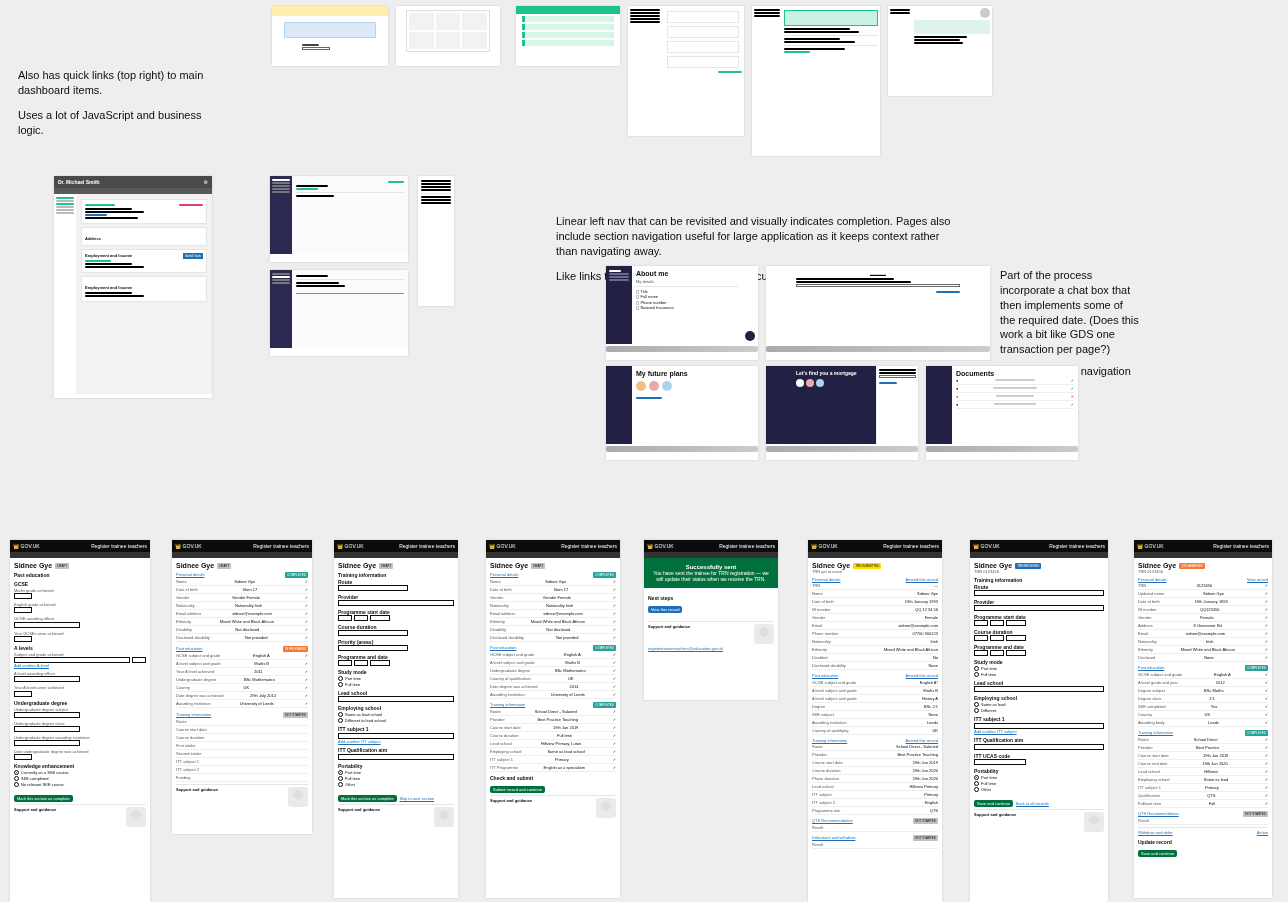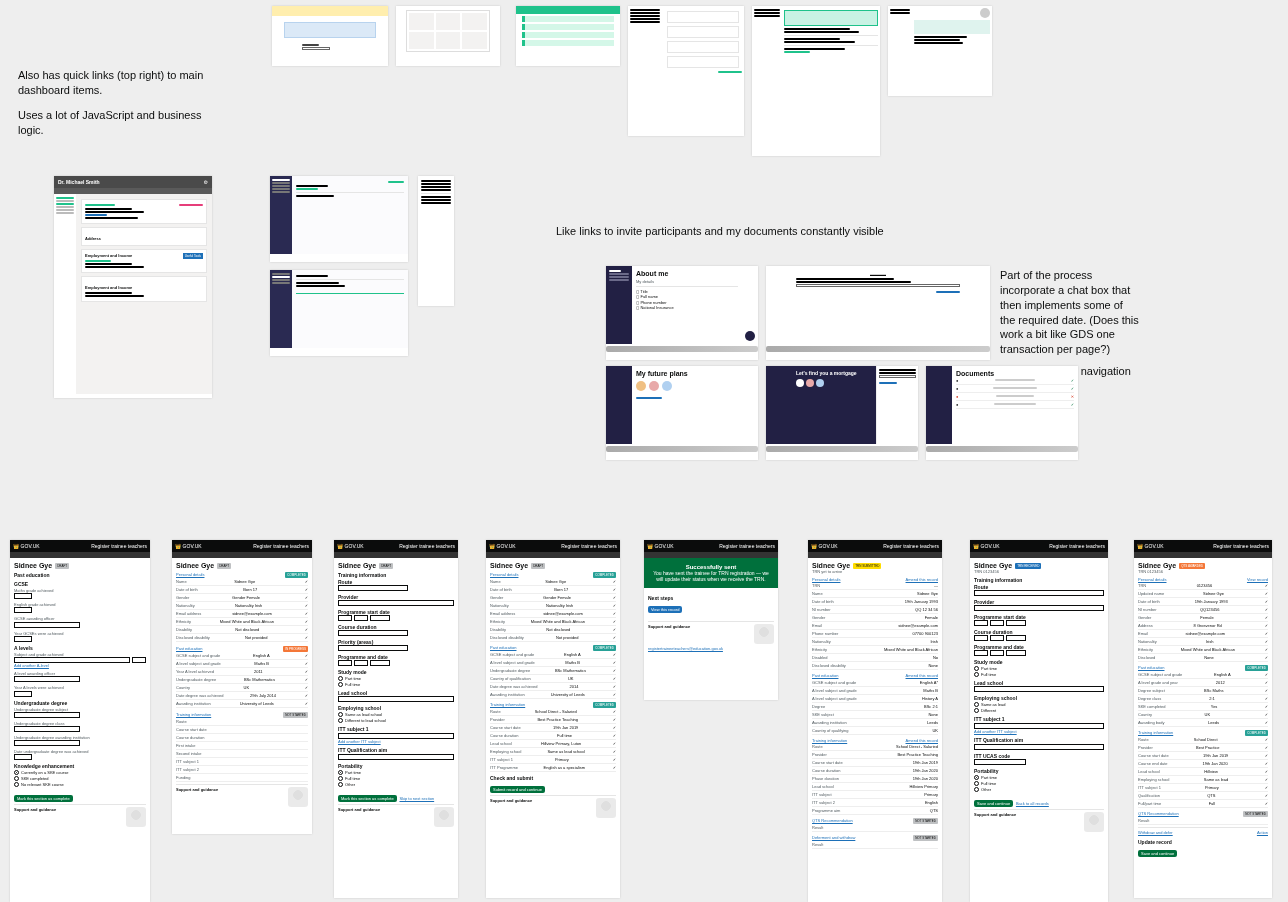--- a/index.html
+++ b/index.html
@@ -240,20 +240,21 @@
       <div class="pill" style="width:30%"></div>
       <div class="hline"></div>
       <div class="pill" style="width:40%"></div>
         <div class="pill" style="width:45%"></div>
       <div style="height:1px;background:#1fc28b;margin-top:6px"></div>
     </div>
   </div>
 </div>
 
 <div class="abs note" style="left:556px;top:214px;width:400px">
+  <p>Linear left nav that can be revisited and visually indicates completion. Pages also include section navigation useful for large application as it keeps context rather than navigating away.</p>
   <p style="margin-top:10px">Like links to invite participants and my documents constantly visible</p>
 </div>
 <div class="abs note" style="left:1000px;top:268px;width:140px">
   <p>Part of the process incorporate a chat box that then implements some of the required date. (Does this work a bit like GDS one transaction per page?)</p>
 </div>
 <div class="abs note" style="left:1025px;top:364px;width:120px">
   <p>Secondary navigation</p>
 </div>
 
 <div class="abs c-thumb" style="left:606px;top:266px;width:152px;height:94px">

